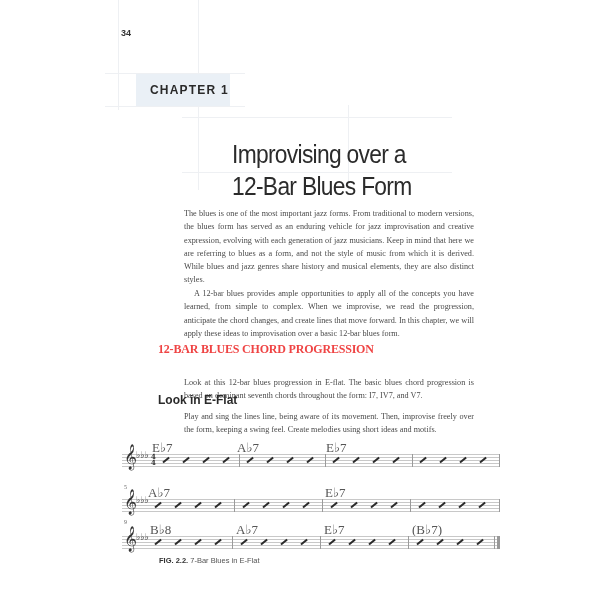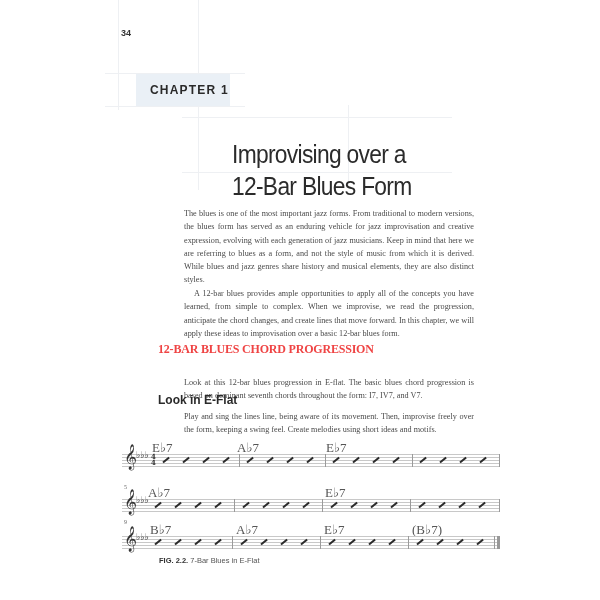--- a/index.html
+++ b/index.html
@@ -117,21 +117,21 @@
     <div class="slash" style="left:248px;top:19px;"></div>
     <div class="slash" style="left:268px;top:19px;"></div>
   <div class="slash" style="left:296px;top:19px;"></div>
     <div class="slash" style="left:316px;top:19px;"></div>
     <div class="slash" style="left:336px;top:19px;"></div>
     <div class="slash" style="left:356px;top:19px;"></div>
 </div>
 
 <div class="staff-system" style="top:520px;">
   <div class="measure-num" style="left:2px;top:-1px;">9</div>
-  <div class="chord" style="left:28px;top:2px;">B♭7</div>
+  <div class="chord" style="left:28px;top:2px;">B♭8</div>
   <div class="chord" style="left:114px;top:2px;">A♭7</div>
   <div class="chord" style="left:202px;top:2px;">E♭7</div>
   <div class="chord" style="left:290px;top:2px;">(B♭7)</div>
   <div class="staff-line" style="top:16px;"></div>
     <div class="staff-line" style="top:19px;"></div>
     <div class="staff-line" style="top:22px;"></div>
     <div class="staff-line" style="top:25px;"></div>
     <div class="staff-line" style="top:28px;"></div>
   <div class="clef" style="left:2px;top:8px;">𝄞</div>
   <div class="flats" style="left:14px;top:12px;">♭♭♭</div>

